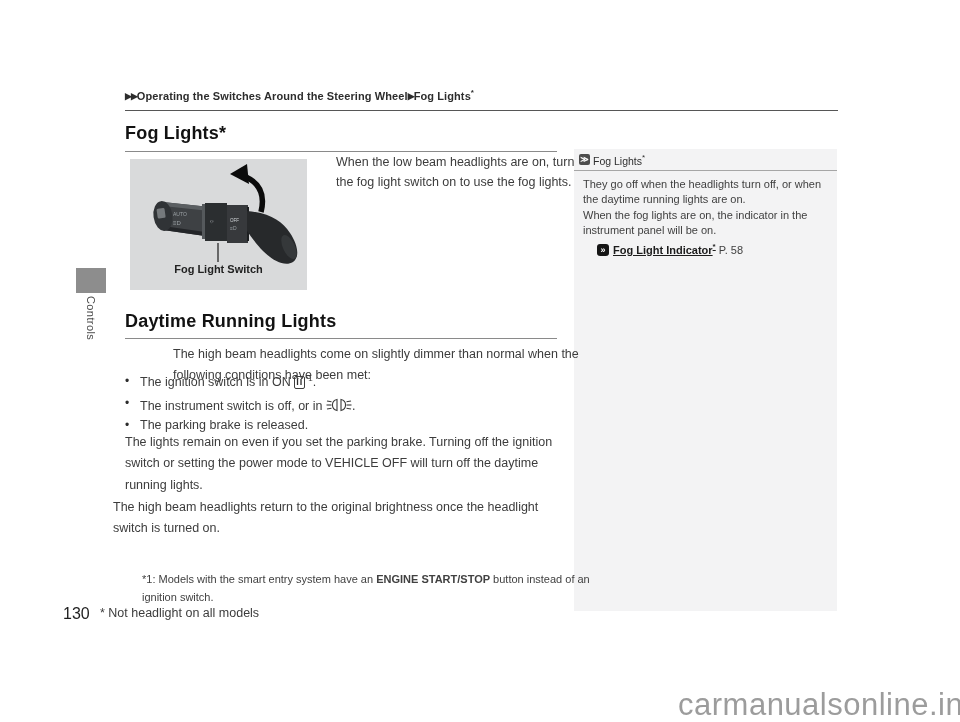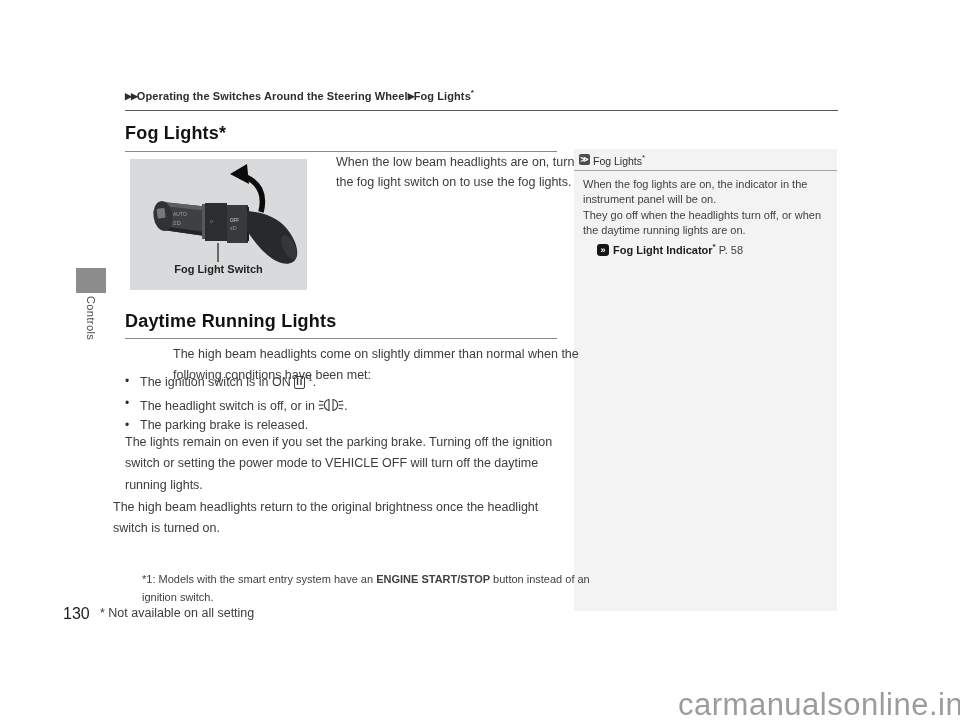--- a/index.html
+++ b/index.html
@@ -39,21 +39,21 @@
   .note-header-icon {
     width:11px; height:11px; background:#4c4c4c; color:#fff; border-radius:2px;
     font-size:8px; line-height:11px; text-align:center; font-weight:bold; flex:0 0 auto;
   }
   .note-body { padding:6px 8px 0 9px; font-size:11px; line-height:1.42; color:#3f3f3f; }
   .note-ref { margin:2px 0 0 14px; font-size:11px; display:flex; align-items:center; gap:4px; }
   .note-ref-icon {
     width:12px; height:12px; background:#151515; color:#fff; border-radius:3px;
     font-size:9px; line-height:12px; text-align:center; font-weight:bold; flex:0 0 auto;
   }
-  .note-ref b { color:#1c1c1c; }
+  .note-ref b { color:#1c1c1c;text-decoration:underline; }
 
   
   .title-drl { left:125px; top:311px; }
   .rule-drl { left:125px; top:338px; width:432px; height:1px; background:#8a8a8a; }
   .body-text { font-size:12.5px; line-height:1.7; color:#3c3c3c; }
   .drl-intro { left:125px; top:344px; width:452px;margin-left:48px; }
   .bullets { left:125px; top:374px; width:452px; list-style:none; }
   .bullets li { display:flex; align-items:flex-start; height:22px; font-size:12.5px; color:#3c3c3c; }
   .bullet-dot { width:15px; font-size:12px; color:#2c2c2c; }
   .para1 { left:125px; top:432px; width:455px; }
@@ -132,41 +132,41 @@
 </div>
 
 <div class="abs intro-para">When the low beam headlights are on, turn the fog light switch on to use the fog lights.</div>
 
 <div class="abs note-box">
   <div class="note-header">
     <span class="note-header-icon">≫</span>
     <span><span>Fog Lights</span><span class="sup">*</span></span>
   </div>
   <div class="note-body">
+    <div>They go off when the headlights turn off, or when the daytime running lights are on.</div>
     <div>When the fog lights are on, the indicator in the instrument panel will be on.</div>
-    <div>They go off when the headlights turn off, or when the daytime running lights are on.</div>
     <div class="note-ref">
       <span class="note-ref-icon">»</span>
       <span><b>Fog Light Indicator</b><b class="sup">*</b> <span>P. 58</span></span>
     </div>
   </div>
 </div>
 
 <div class="abs h1 title-drl">Daytime Running Lights</div>
 <div class="abs rule-drl"></div>
 <div class="abs body-text drl-intro">The high beam headlights come on slightly dimmer than normal when the following conditions have been met:</div>
 
 <ul class="abs bullets">
   <li>
     <span class="bullet-dot">•</span>
     <span><span>The ignition switch is in ON </span><span class="icon-ii">II</span><span class="sup">*1</span><span>.</span></span>
   </li>
   <li>
     <span class="bullet-dot">•</span>
-    <span><span>The headlight switch is off, or in </span><svg class="icon-lamps" width="26" height="14" viewBox="0 0 26 14">
+    <span><span>The instrument switch is off, or in </span><svg class="icon-lamps" width="26" height="14" viewBox="0 0 26 14">
           <g stroke="#3a3a3a" stroke-width="1.1" fill="none">
             <line x1="1" y1="3" x2="5.5" y2="3.8"></line>
             <line x1="0.5" y1="7" x2="5.5" y2="7"></line>
             <line x1="1" y1="11" x2="5.5" y2="10.2"></line>
             <path d="M11 1.5 A5.6 5.6 0 0 0 11 12.5 Z"></path>
             <path d="M15 1.5 A5.6 5.6 0 0 1 15 12.5 Z"></path>
             <line x1="20.5" y1="3.8" x2="25" y2="3"></line>
             <line x1="20.5" y1="7" x2="25.5" y2="7"></line>
             <line x1="20.5" y1="10.2" x2="25" y2="11"></line>
           </g>
@@ -178,15 +178,15 @@
   </li>
 </ul>
 
 <div class="abs body-text para1">The lights remain on even if you set the parking brake. Turning off the ignition switch or setting the power mode to VEHICLE OFF will turn off the daytime running lights.</div>
 <div class="abs body-text para2">The high beam headlights return to the original brightness once the headlight switch is turned on.</div>
 
 <div class="abs footnote">
   <span>*1: Models with the smart entry system have an </span><b>ENGINE START/STOP</b><span> button instead of an ignition switch.</span>
 </div>
 <div class="abs page-number">130</div>
-<div class="abs availability">* Not available on all setting</div>
+<div class="abs availability">* Not headlight on all models</div>
 
 <div class="abs watermark">carmanualsonline.info</div>
 
 </body></html>

